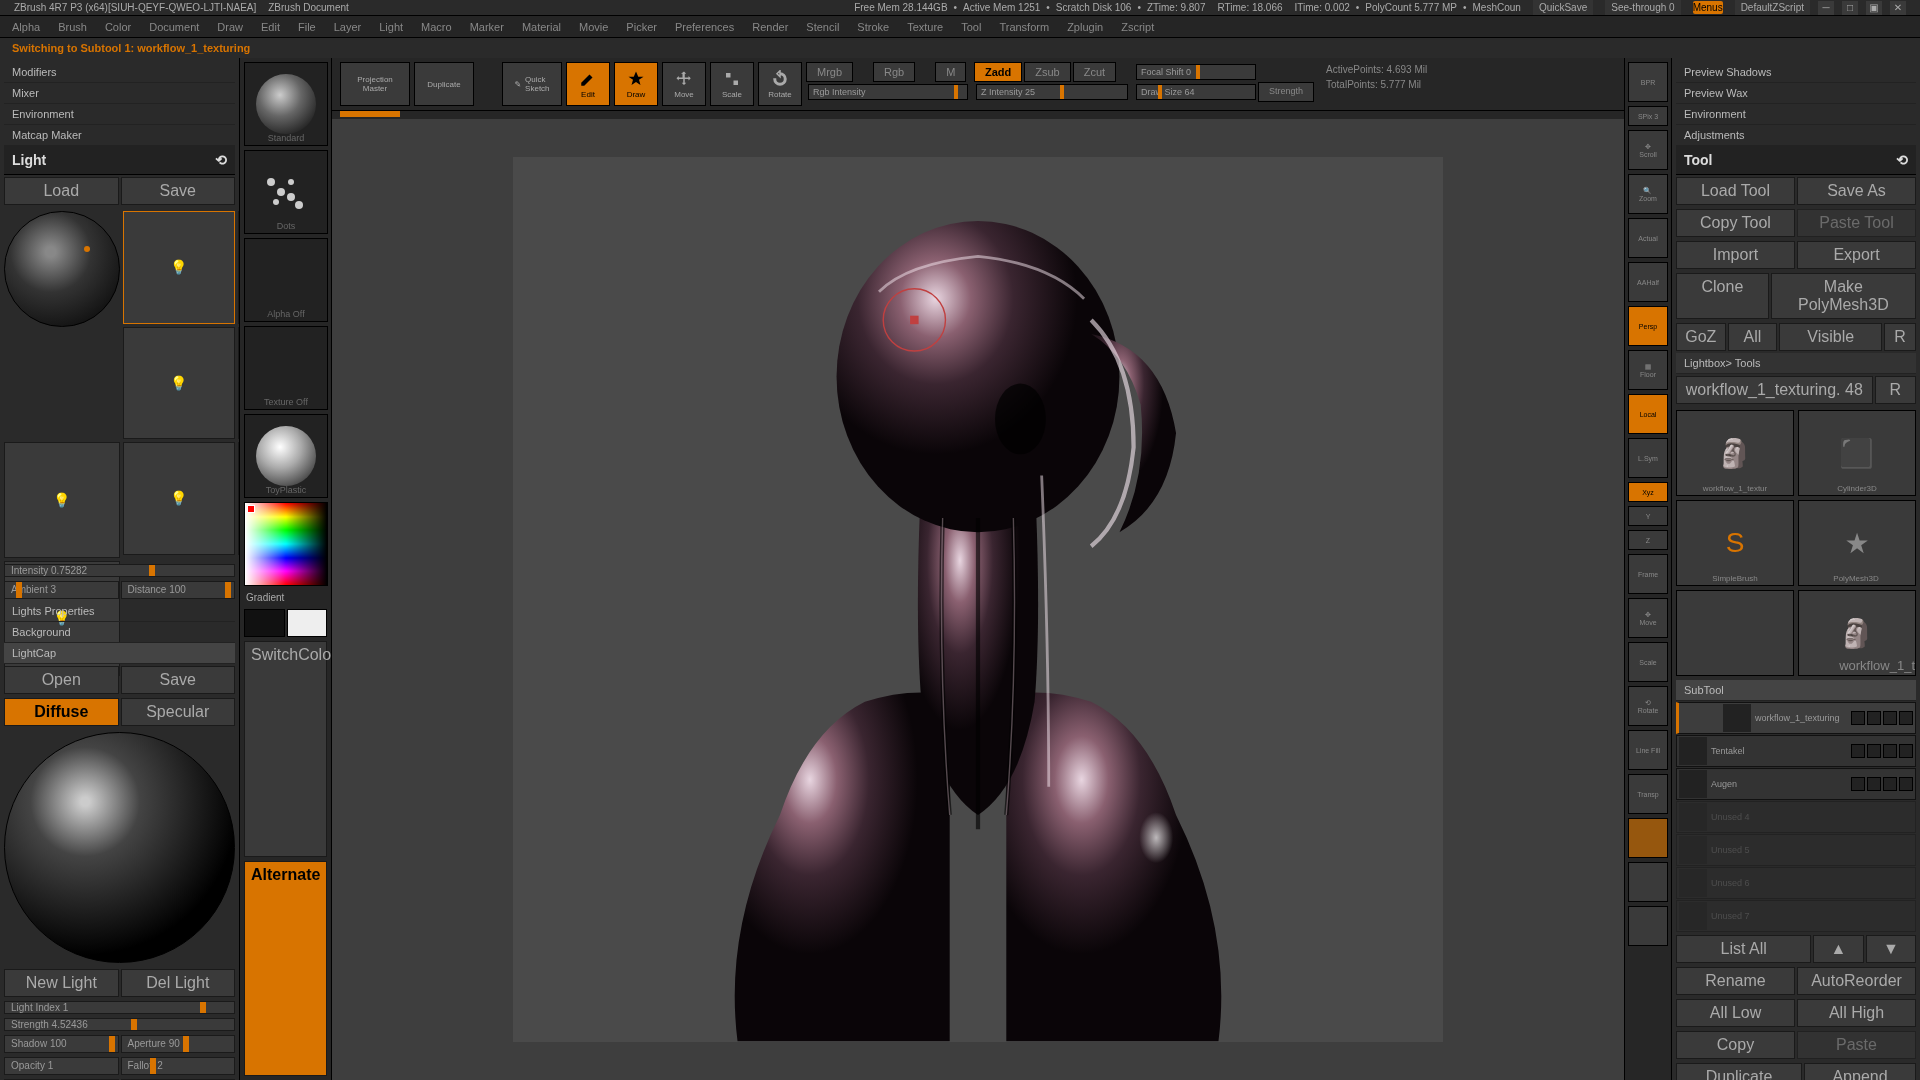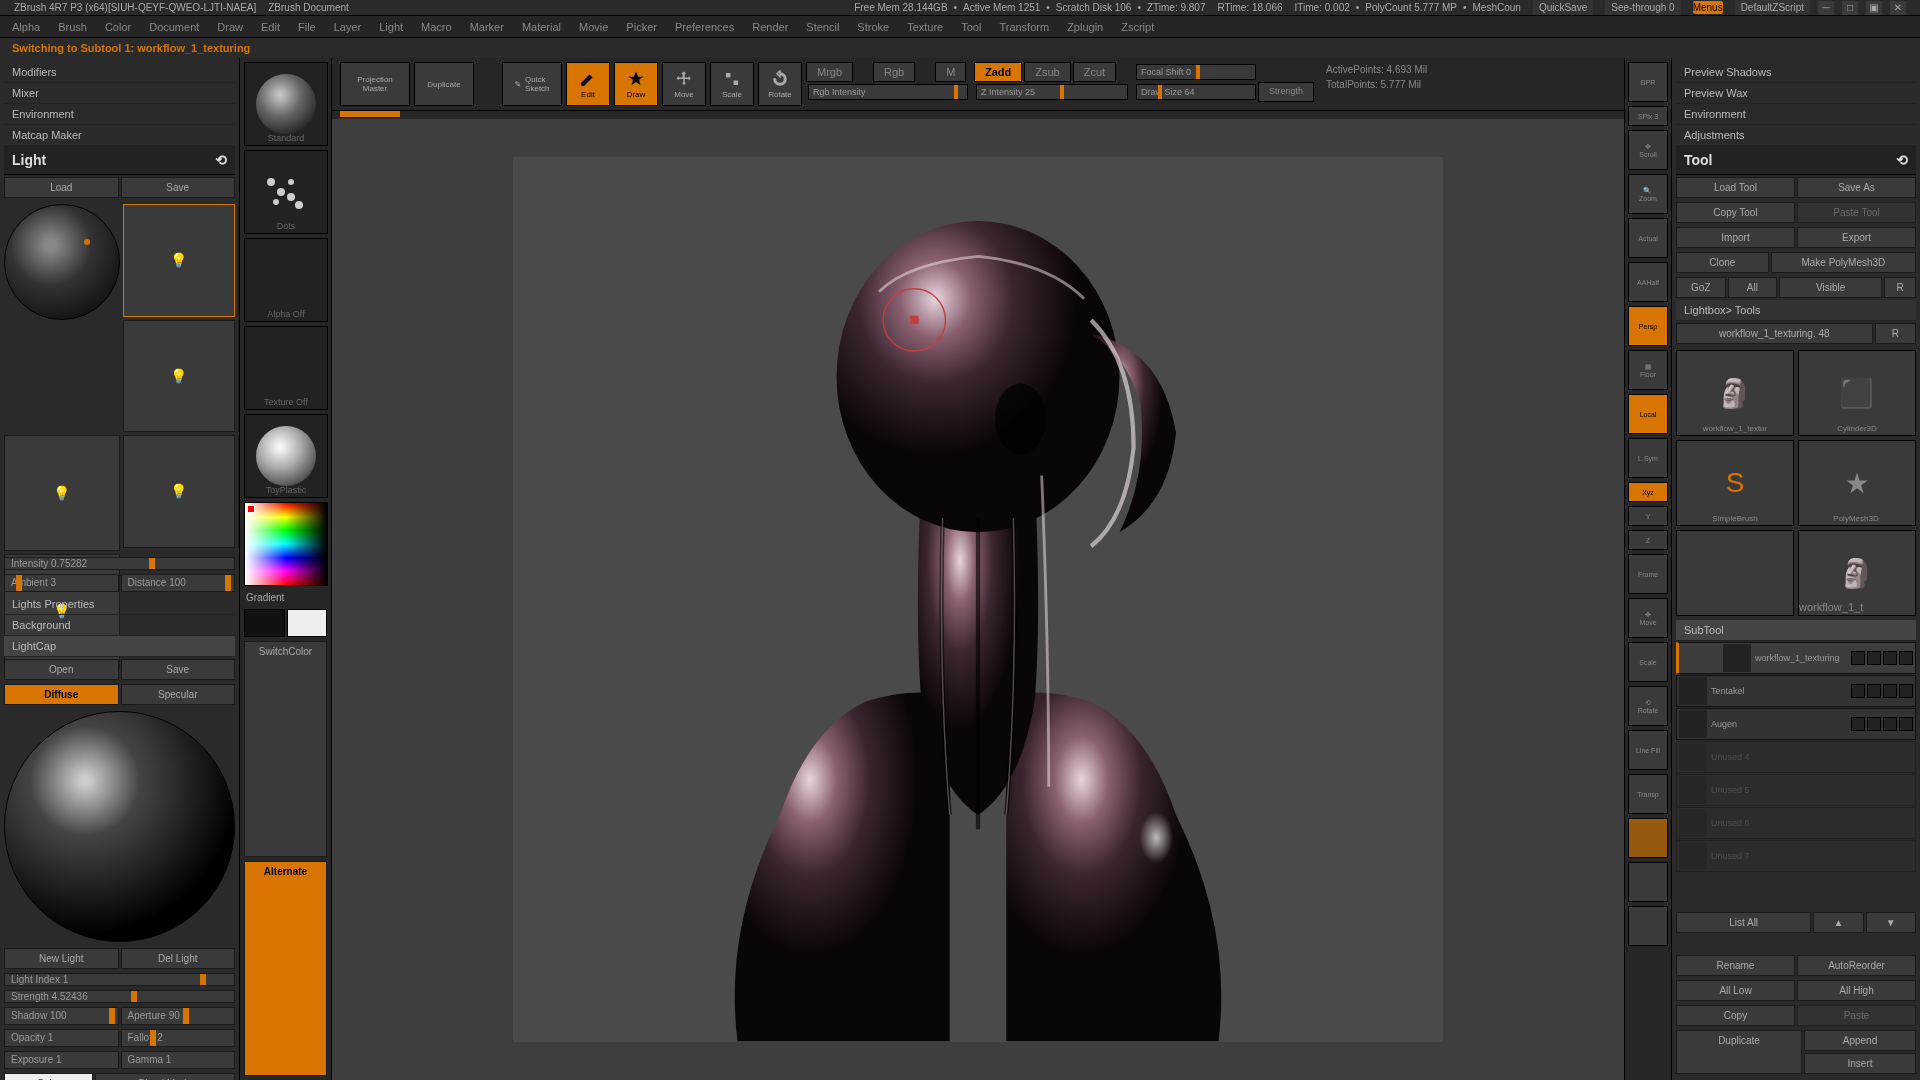--- a/index.html
+++ b/index.html
@@ -17,21 +17,21 @@
 .info-line { background: #2a2a2a; height: 20px; display: flex; align-items: center; padding: 0 12px; font-size: 11px; color: #d87400; font-weight: bold; }
 
 .main { display: flex; height: calc(100% - 58px); }
 
 .left-panel { width: 240px; background: #2a2a2a; border-right: 1px solid #000; display: flex; flex-direction: column; padding: 4px; overflow-y: auto; }
 .left-panel::-webkit-scrollbar { width: 4px; }
 
 .panel-item { padding: 4px 8px; color: #bbb; font-size: 11px; border-bottom: 1px solid #222; }
 .panel-header { padding: 6px 8px; color: #ddd; font-size: 14px; font-weight: bold; display: flex; align-items: center; justify-content: space-between; border-bottom: 1px solid #000; background: #222; }
 .btn-row { display: flex; gap: 2px; margin: 2px 0; }
-.btn { flex: 1; background: #3a3a3a; color: #aaa; padding: 4px 6px; text-align: center; font-size: 10px; border: 1px solid #1a1a1a; cursor: pointer; }
+.btn { flex: 1; background: #3a3a3a; color: #aaa; padding: 4px 6px; text-align: center; font-size: 16px; border: 1px solid #1a1a1a; cursor: pointer; }
 .btn.orange { background: #d87400; color: #000; font-weight: bold; }
 
 .light-grid { display: grid; grid-template-columns: 2fr 1fr 1fr; gap: 3px; margin: 4px 0; }
 .light-sphere { grid-row: span 2; background: radial-gradient(circle at 40% 35%, #888 5%, #333 40%, #111 80%); border-radius: 50%; aspect-ratio: 1; position: relative; border: 1px solid #000; }
 .light-sphere::after { content: ""; position: absolute; top: 30%; right: 25%; width: 6px; height: 6px; background: #d87400; border-radius: 50%; }
 .bulb { background: #3a3a3a; aspect-ratio: 1; display: flex; align-items: center; justify-content: center; border: 1px solid #1a1a1a; color: #888; font-size: 14px; }
 .bulb.active { border: 1px solid #d87400; }
 
 .slider { background: #3a3a3a; height: 18px; position: relative; margin: 2px 0; border: 1px solid #1a1a1a; display: flex; align-items: center; padding: 0 6px; font-size: 10px; }
 .slider .mark { position: absolute; top: 0; bottom: 0; width: 6px; background: #d87400; }
@@ -520,21 +520,21 @@
         <div class="tool-thumb">
           <div style="font-size:28px;color:#888">★</div>
           <div style="position:absolute;bottom:2px;left:0;right:2px;text-align:center;font-size:8px">PolyMesh3D</div>
         </div>
         <div class="tool-thumb">
           <div style="font-size:28px;color:#888"></div>
           <div style="position:absolute;bottom:2px;left:0;right:0;text-align:center;font-size:8px"></div>
         </div>
         <div class="tool-thumb">
           <div style="font-size:28px;color:#888">🗿</div>
-          <div style="position:absolute;bottom:2px;left:0;right:0;text-align:left;font-size:11px">workflow_1_t</div>
+          <div style="position:absolute;bottom:2px;left:0;right:0;text-align:right;font-size:13px">workflow_1_t</div>
         </div>
       </div>
     <div class="panel-item" style="background:#444">SubTool</div>
     <div id="subtool-list">
         <div class="subtool-row active">
           <div class="thumb"></div>
           <span>workflow_1_texturing</span>
           <div class="icons">
             <div class="ico"></div>
             <div class="ico"></div>

